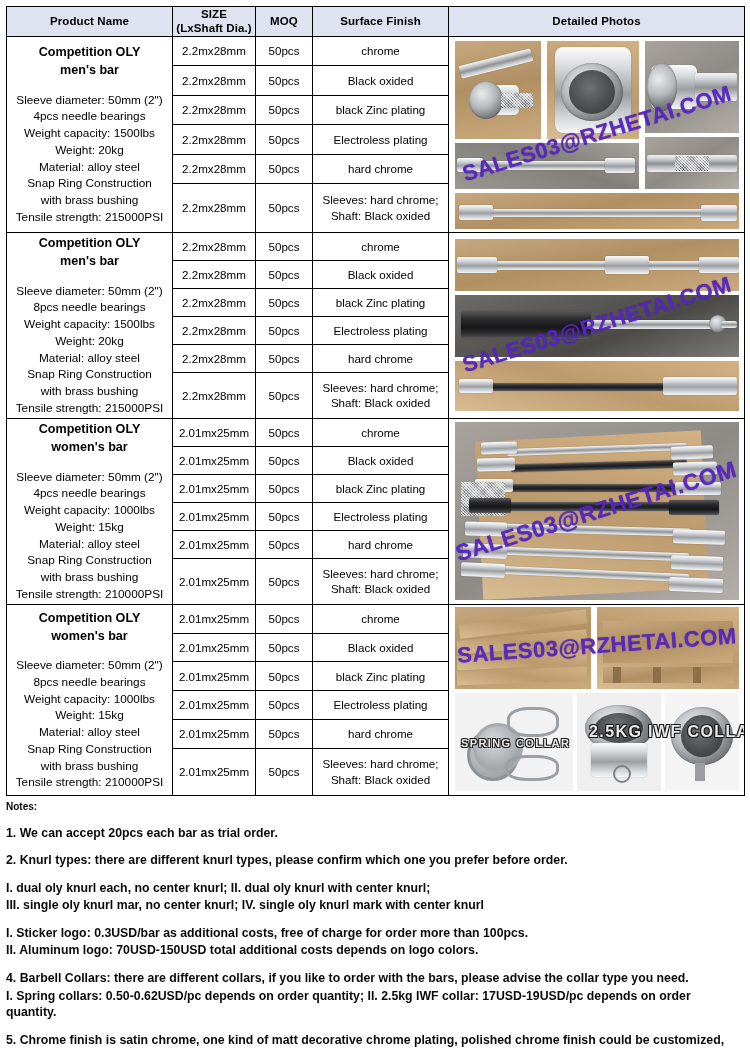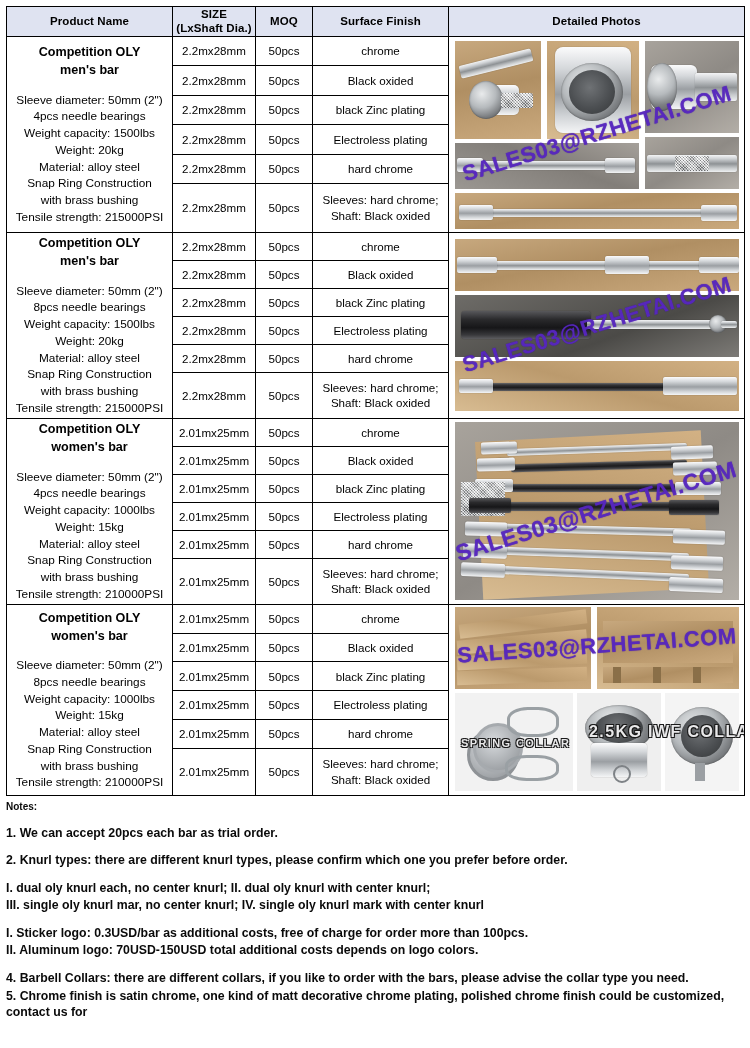--- a/index.html
+++ b/index.html
@@ -571,17 +571,18 @@
 
   <div class="notes">
     <div class="notes-title">Notes:</div>
     <div class="note-line">1. We can accept 20pcs each bar as trial order.</div>
     <div class="note-line">2. Knurl types: there are different knurl types, please confirm which one you prefer before order.</div>
     <div class="note-line tight">I. dual oly knurl each, no center knurl; II. dual oly knurl with center knurl;</div>
     <div class="note-line">III. single oly knurl mar, no center knurl; IV. single oly knurl mark with center knurl</div>
     <div class="note-line tight">I. Sticker logo: 0.3USD/bar as additional costs, free of charge for order more than 100pcs.</div>
     <div class="note-line">II. Aluminum logo: 70USD-150USD total additional costs depends on logo colors.</div>
     <div class="note-line tight">4. Barbell Collars: there are different collars, if you like to order with the bars, please advise the collar type you need.</div>
+    <div class="note-line">I. Spring collars: 0.50-0.62USD/pc depends on order quantity; II. 2.5kg IWF collar: 17USD-19USD/pc depends on order quantity.</div>
     <div class="note-line tight">5. Chrome finish is satin chrome, one kind of matt decorative chrome plating, polished chrome finish could be customized, contact us for</div>
 
   </div>
 
 </div>
 
 </body></html>

